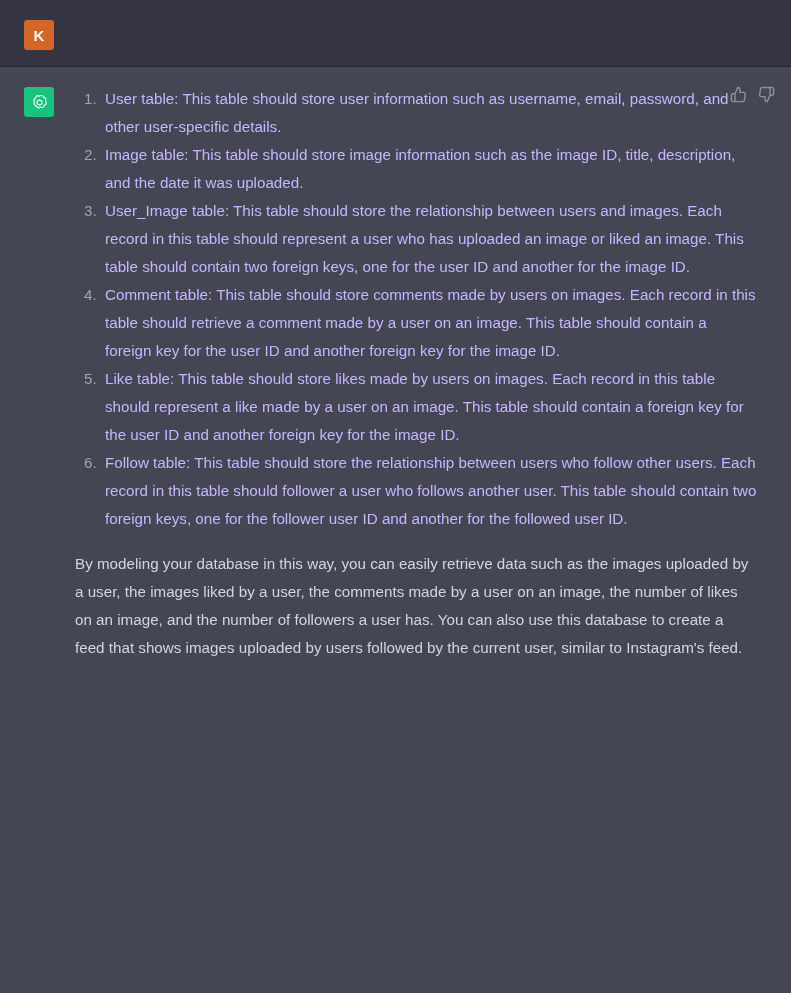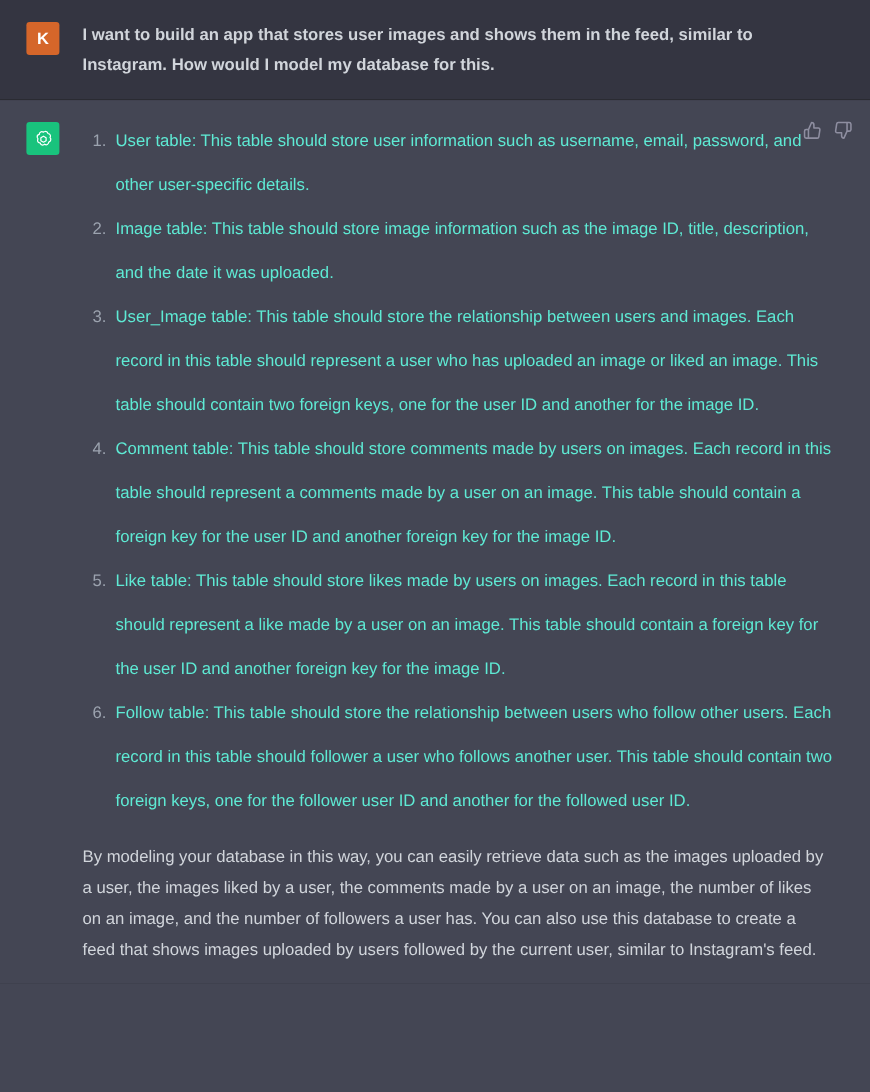--- a/index.html
+++ b/index.html
@@ -84,22 +84,22 @@
     color: #ececf1;
     font-weight: 600;
   }
   ol.answer-list {
     margin: 0 0 17px 0;
     padding-left: 26px;
     list-style: decimal;
   }
   ol.answer-list li {
     font-size: 15.2px;
-    line-height: 40px;
-    color: #5eead4;
+    line-height: 28px;
+    color: #c4b5fd;
     margin-bottom: 0px;
     padding-left: 4px;
   }
   ol.answer-list li::marker {
     color: #9ca3af;
   }
   .actions {
     position: absolute;
     top: 19px;
     right: 16px;
@@ -126,40 +126,37 @@
 </style>
 </head>
 <body>
 
 <div class="conversation">
 
   <div class="msg msg-user">
     <div class="avatar avatar-user">
       <span>K</span>
     </div>
-    <div class="content">
-      <p class="user-text">I want to build an app that stores user images and shows them in the feed, similar to Instagram. How would I model my database for this.</p>
-    </div>
   </div>
 
   <div class="msg msg-assistant">
     <div class="avatar avatar-assistant">
       <span>
         <svg viewBox="0 0 24 24" fill="none" stroke="#ffffff" stroke-width="1.6" stroke-linecap="round" stroke-linejoin="round">
           <path d="M12 3.2c-1.6-1.1-3.9-.7-5 .9-.4.6-.6 1.3-.6 2 -1.9.4-3.1 2.2-2.7 4.1.1.7.5 1.3 1 1.8 -1.1 1.6-.7 3.8.9 4.9.6.4 1.3.6 2 .6 .4 1.9 2.2 3.1 4.1 2.7.7-.1 1.3-.5 1.8-1 1.6 1.1 3.8.7 4.9-.9.4-.6.6-1.3.6-2 1.9-.4 3.1-2.2 2.7-4.1-.1-.7-.5-1.3-1-1.8 1.1-1.6.7-3.8-.9-4.9-.6-.4-1.3-.6-2-.6 -.4-1.9-2.2-3.1-4.1-2.7-.7.1-1.3.5-1.7 1z" transform="scale(0.86) translate(2 1.5)"></path>
           <path d="M12 8.5l3.5 2v4L12 16.5l-3.5-2v-4z" transform="scale(0.86) translate(2 1.5)"></path>
         </svg>
       </span>
     </div>
     <div class="content">
       <ol class="answer-list">
         <li>User table: This table should store user information such as username, email, password, and other user-specific details.</li>
         <li>Image table: This table should store image information such as the image ID, title, description, and the date it was uploaded.</li>
         <li>User_Image table: This table should store the relationship between users and images. Each record in this table should represent a user who has uploaded an image or liked an image. This table should contain two foreign keys, one for the user ID and another for the image ID.</li>
-        <li>Comment table: This table should store comments made by users on images. Each record in this table should represent a comments made by a user on an image. This table should contain a foreign key for the user ID and another foreign key for the image ID.</li>
+        <li>Comment table: This table should store comments made by users on images. Each record in this table should retrieve a comment made by a user on an image. This table should contain a foreign key for the user ID and another foreign key for the image ID.</li>
         <li>Like table: This table should store likes made by users on images. Each record in this table should represent a like made by a user on an image. This table should contain a foreign key for the user ID and another foreign key for the image ID.</li>
         <li>Follow table: This table should store the relationship between users who follow other users. Each record in this table should follower a user who follows another user. This table should contain two foreign keys, one for the follower user ID and another for the followed user ID.</li>
       </ol>
       <p>By modeling your database in this way, you can easily retrieve data such as the images uploaded by a user, the images liked by a user, the comments made by a user on an image, the number of likes on an image, and the number of followers a user has. You can also use this database to create a feed that shows images uploaded by users followed by the current user, similar to Instagram's feed.</p>
     </div>
     <div class="actions">
       <span class="action-btn">
         <svg viewBox="0 0 24 24" fill="none" stroke="currentColor" stroke-width="2" stroke-linecap="round" stroke-linejoin="round">
           <path d="M14 9V5a3 3 0 0 0-3-3l-4 9v11h11.28a2 2 0 0 0 2-1.7l1.38-9a2 2 0 0 0-2-2.3zM7 22H4a2 2 0 0 1-2-2v-7a2 2 0 0 1 2-2h3"></path>
         </svg>

